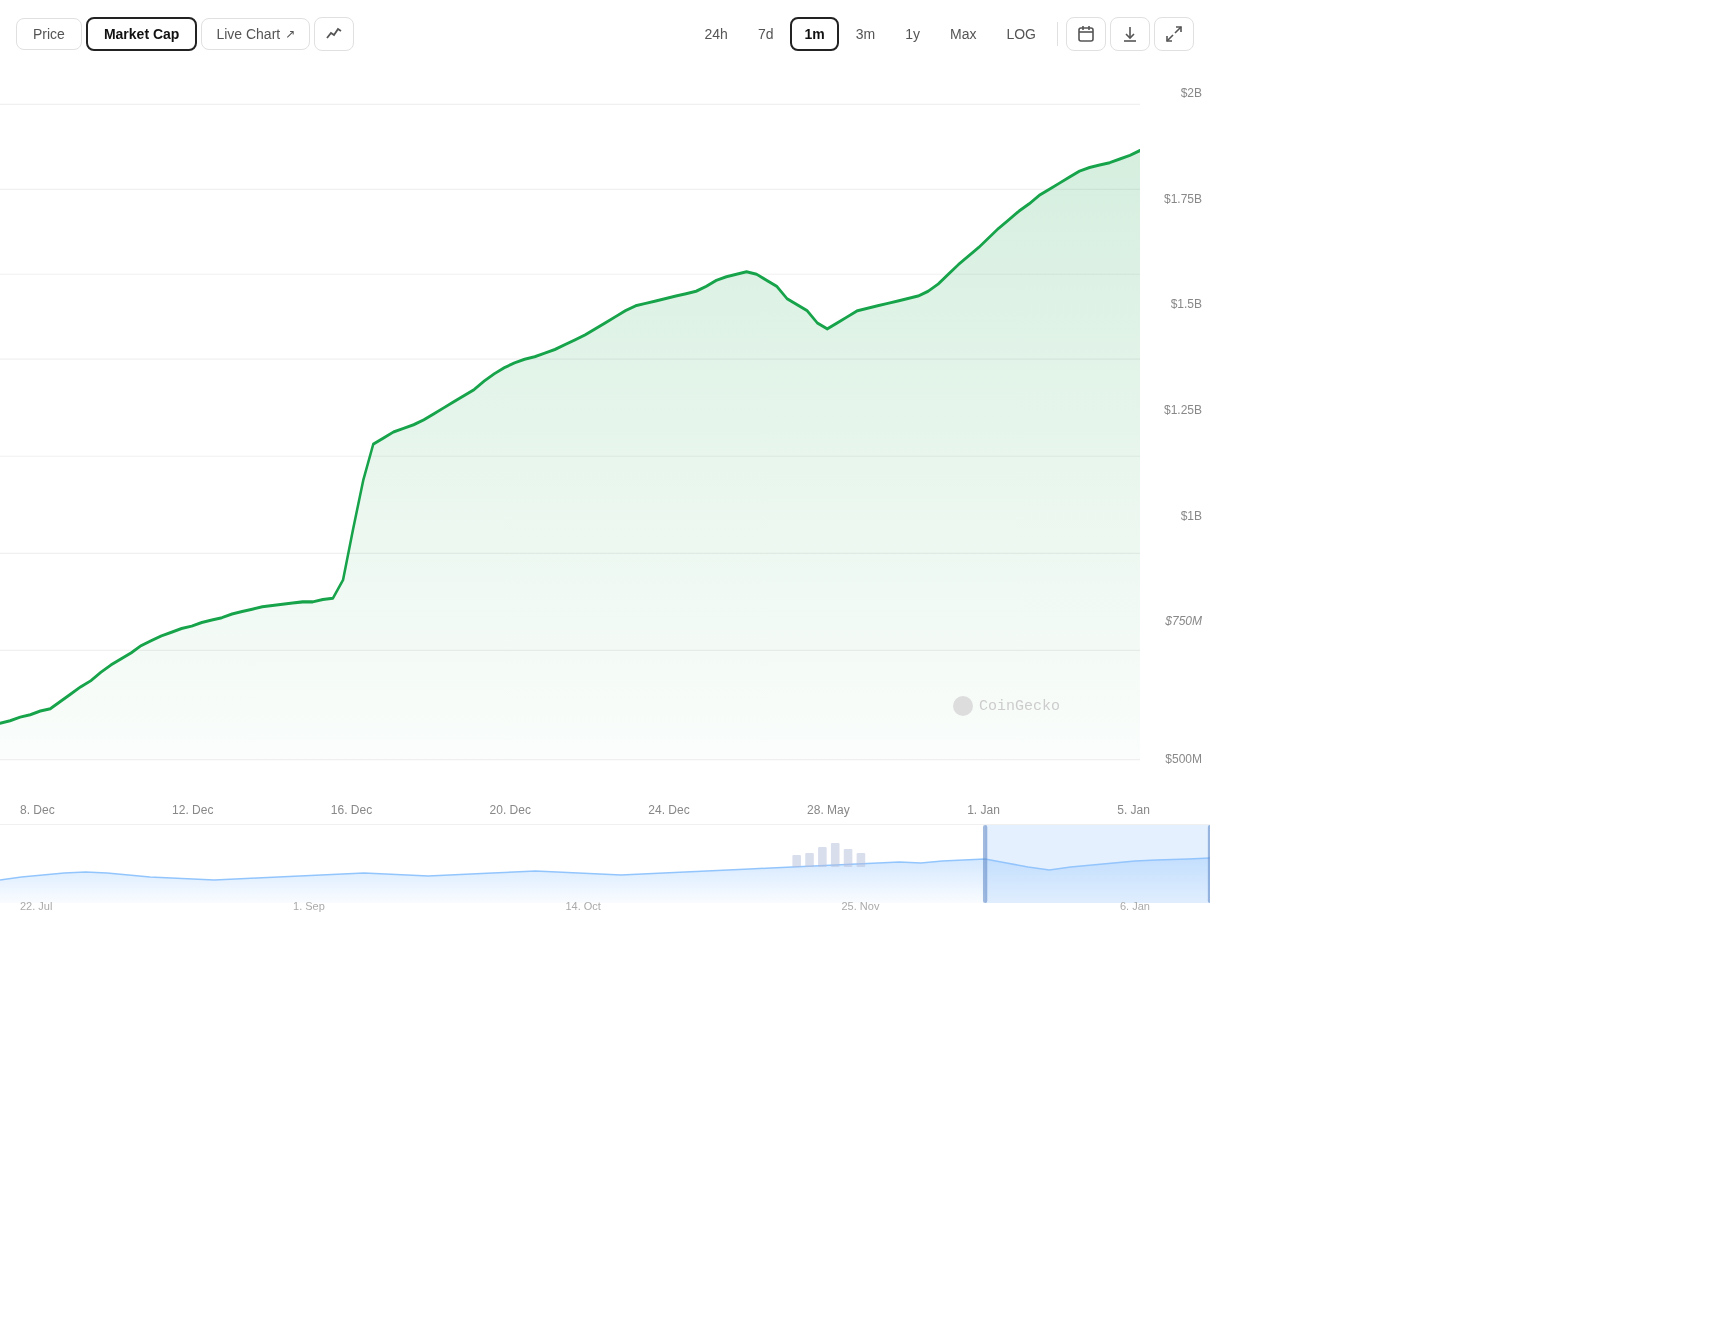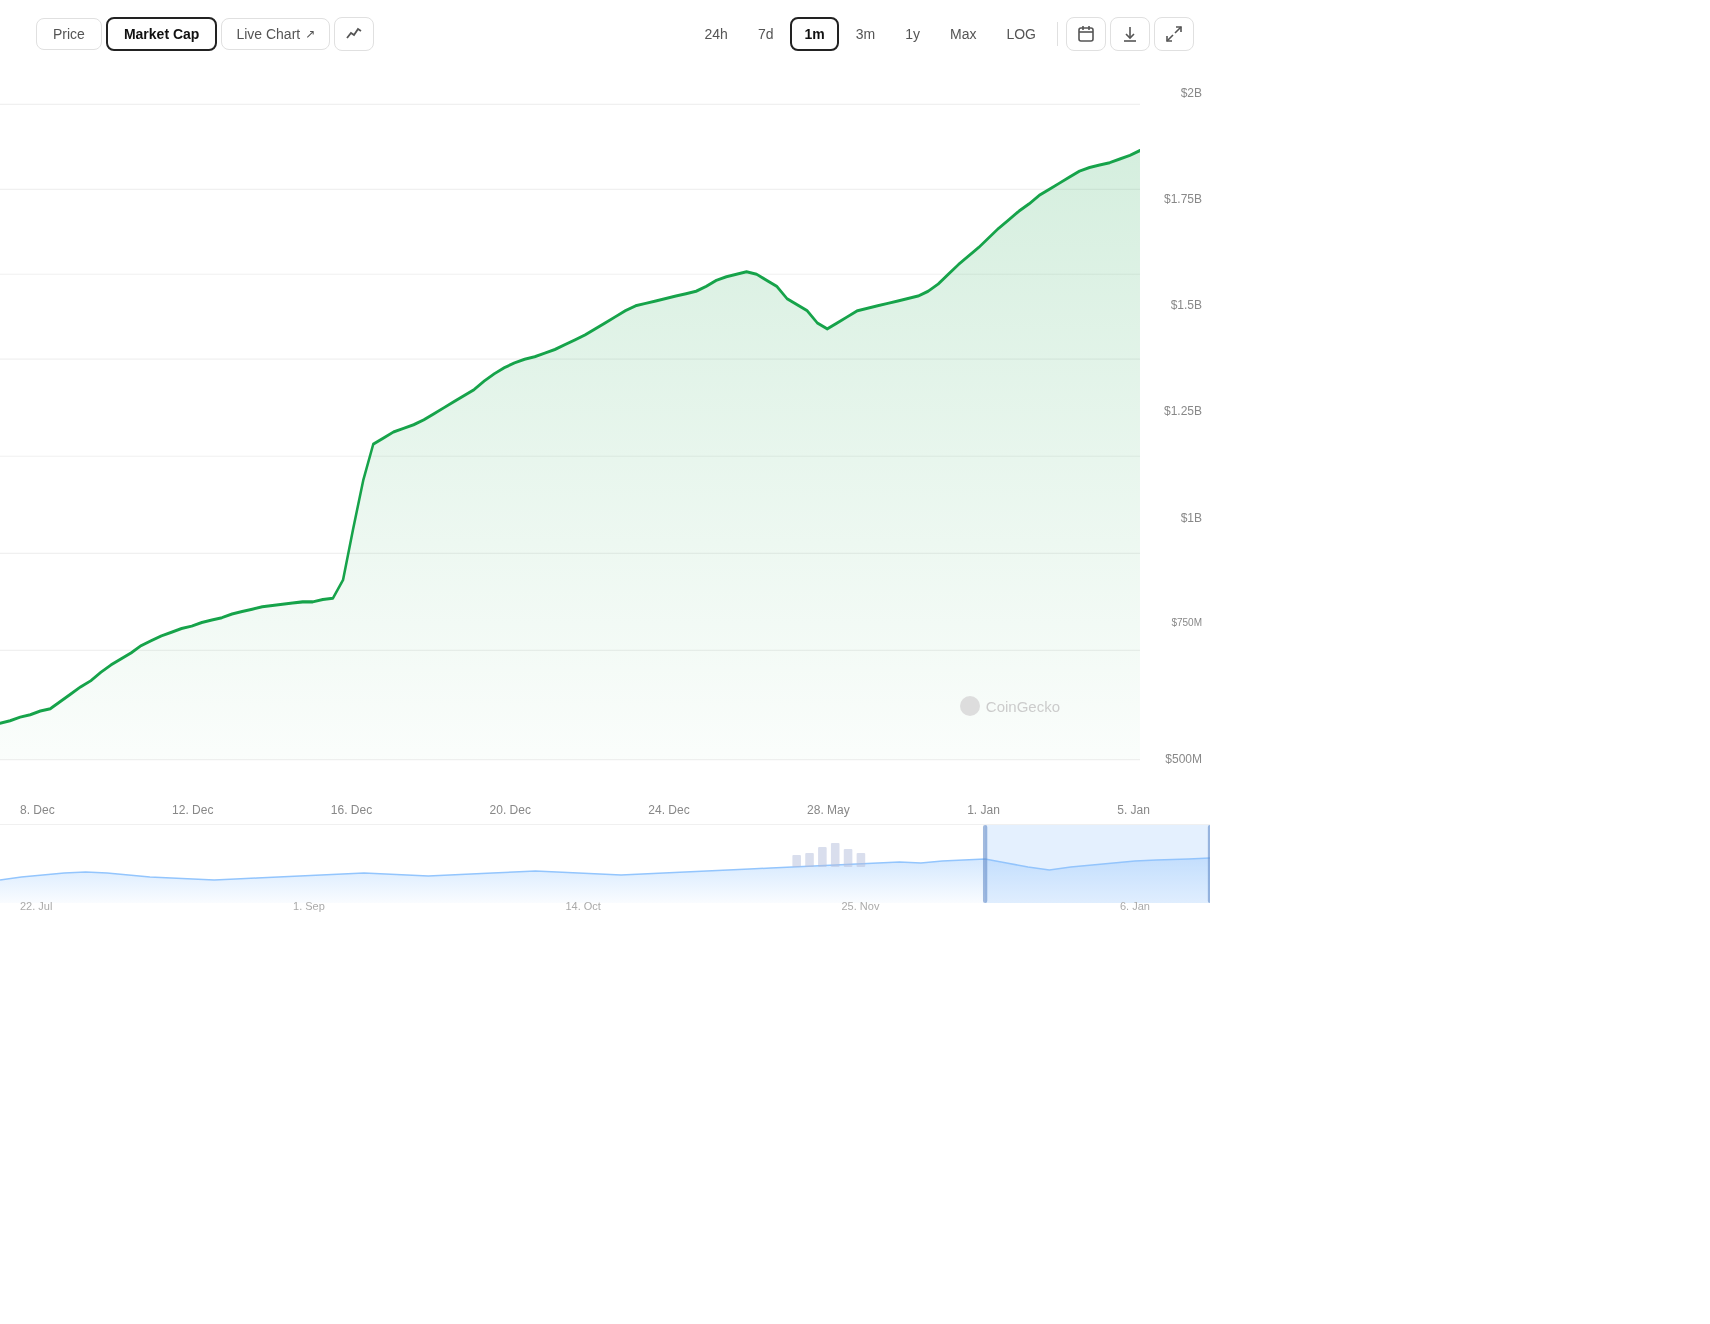--- a/index.html
+++ b/index.html
@@ -19,21 +19,20 @@
       flex-direction: column;
     }
     
     .toolbar {
       display: flex;
       align-items: center;
       padding: 12px 16px;
       gap: 4px;
       border-bottom: none;
       height: 68px;
-      margin-left: 20px;
     }
     .toolbar-left {
       display: flex;
       align-items: center;
       gap: 4px;
       flex: 1;
     }
     .toolbar-right {
       display: flex;
       align-items: center;
@@ -281,31 +280,31 @@
             L900,190 L910,188 L920,184 L930,178
             L940,170 L950,162 L960,155 L970,148
             L980,140 L990,132 L1000,125 L1010,118
             L1020,112 L1030,105 L1040,100 L1050,95
             L1060,90 L1070,85 L1080,82 L1090,80
             L1100,78 L1110,75 L1120,72 L1130,68" fill="none" stroke="#16a34a" stroke-width="2.5" stroke-linejoin="round" stroke-linecap="round"></path>
         </svg>
         
         <div class="watermark">
           <span class="watermark-gecko"></span>
-          <span style="color:#ccc; font-size:15px;">CoinGecko</span>
+          <span style="color:#ccc; font-size:15px;font-family:Liberation Mono, monospace;">CoinGecko</span>
         </div>
       </div>
 
       <div style="width:70px; display:flex; flex-direction:column; justify-content:space-between; padding: 18px 8px 30px 0; text-align:right;">
         <span style="font-size:12px;color:#888;">$2B</span>
         <span style="font-size:12px;color:#888;">$1.75B</span>
         <span style="font-size:12px;color:#888;">$1.5B</span>
         <span style="font-size:12px;color:#888;">$1.25B</span>
         <span style="font-size:12px;color:#888;margin-left:8px;">$1B</span>
-        <span style="font-size:10px;color:#888;">$750M</span>
+        <span style="font-size:12px;color:#888;font-style:italic;">$750M</span>
         <span style="font-size:12px;color:#888;margin-top:32px;">$500M</span>
       </div>
     </div>
 
     <div class="x-axis">
       <span>8. Dec</span>
       <span>12. Dec</span>
       <span>16. Dec</span>
       <span>20. Dec</span>
       <span>24. Dec</span>

